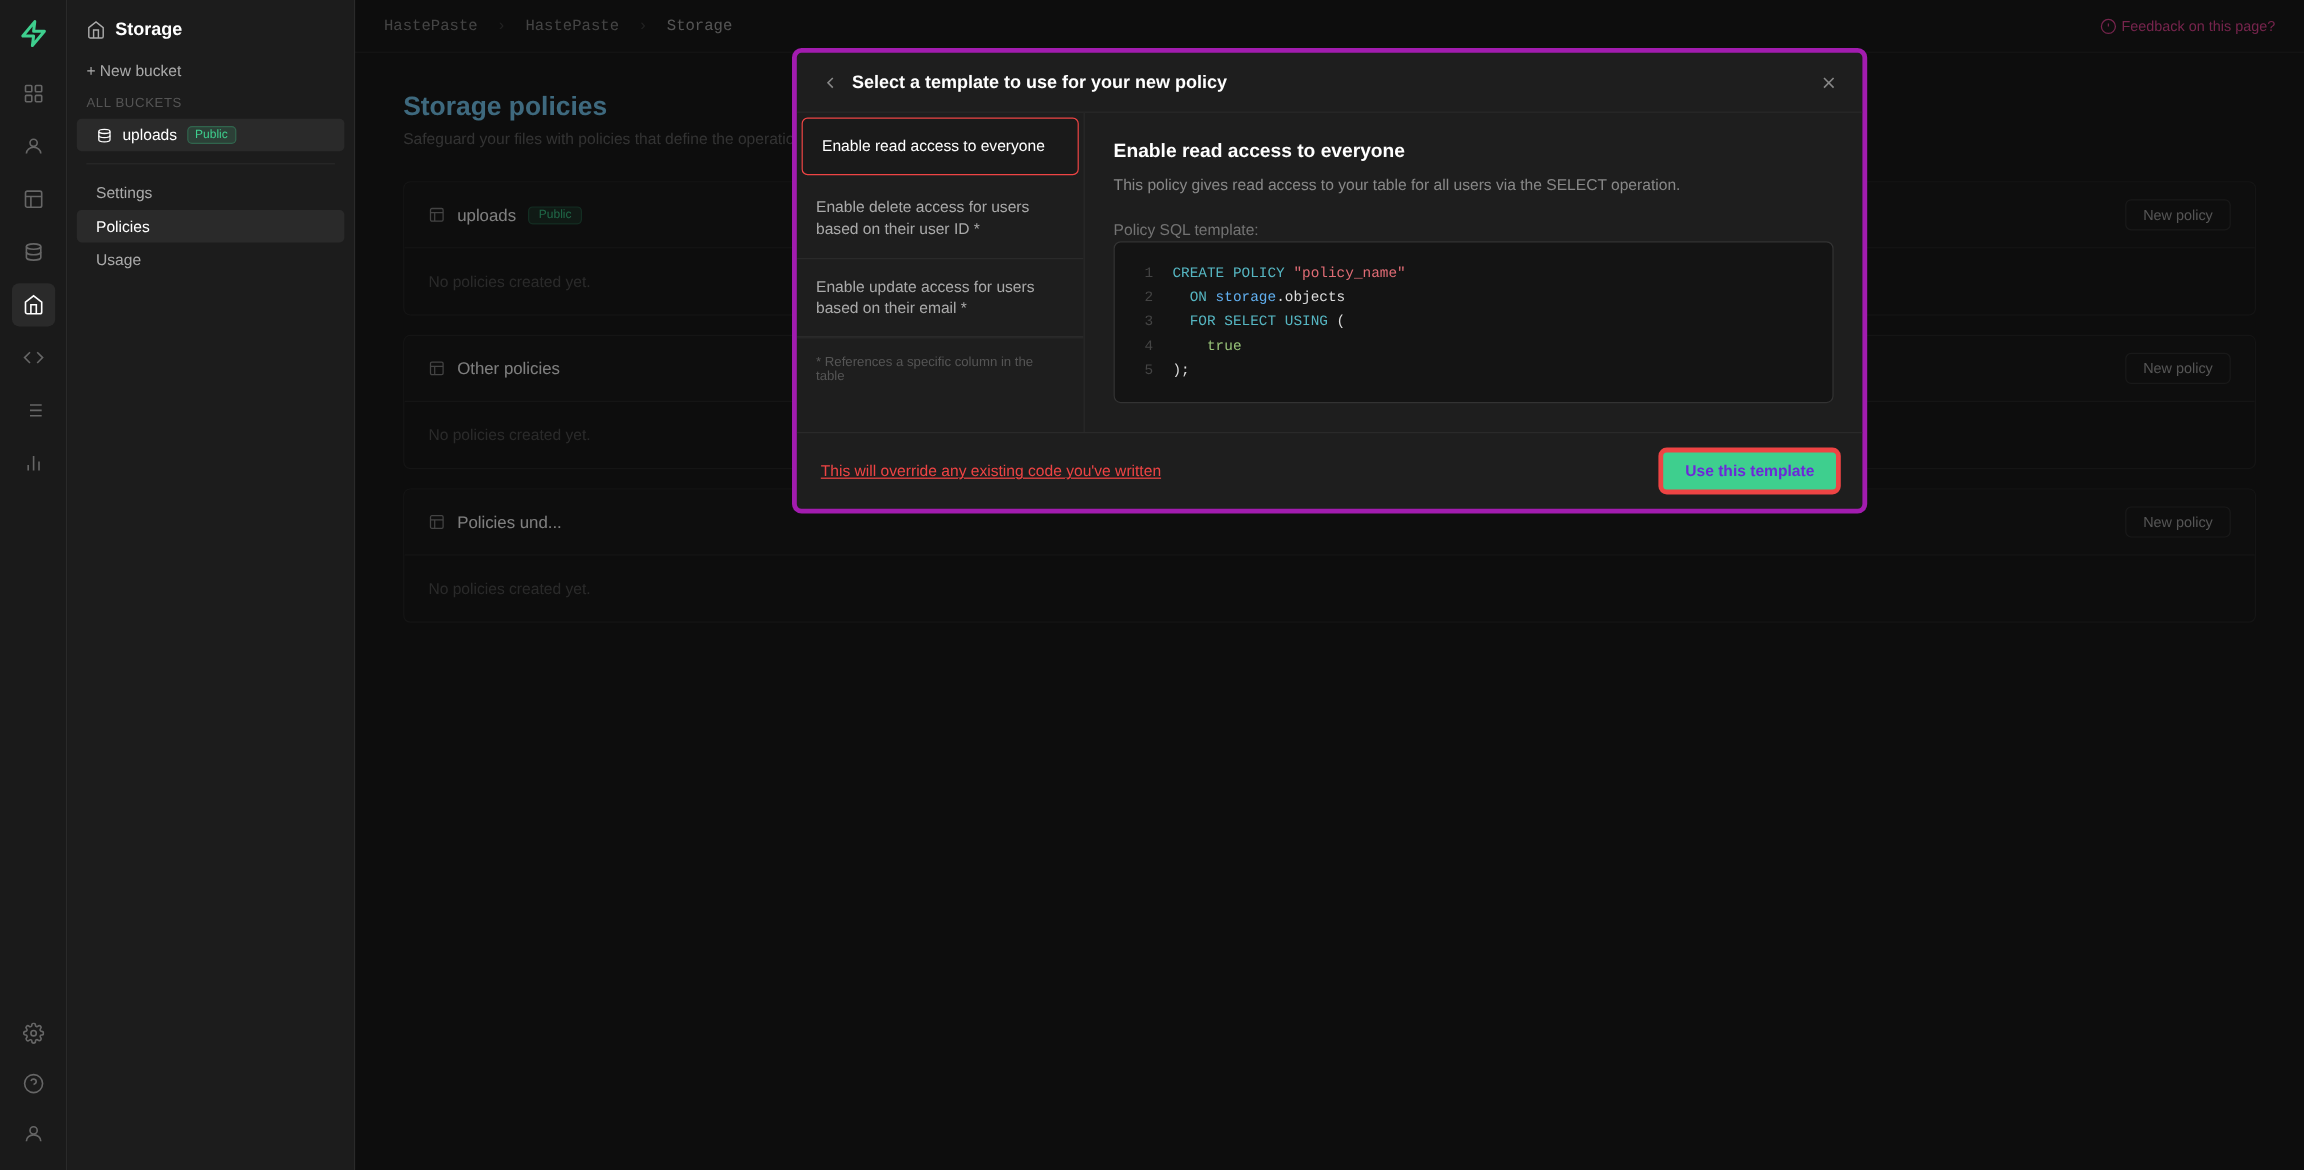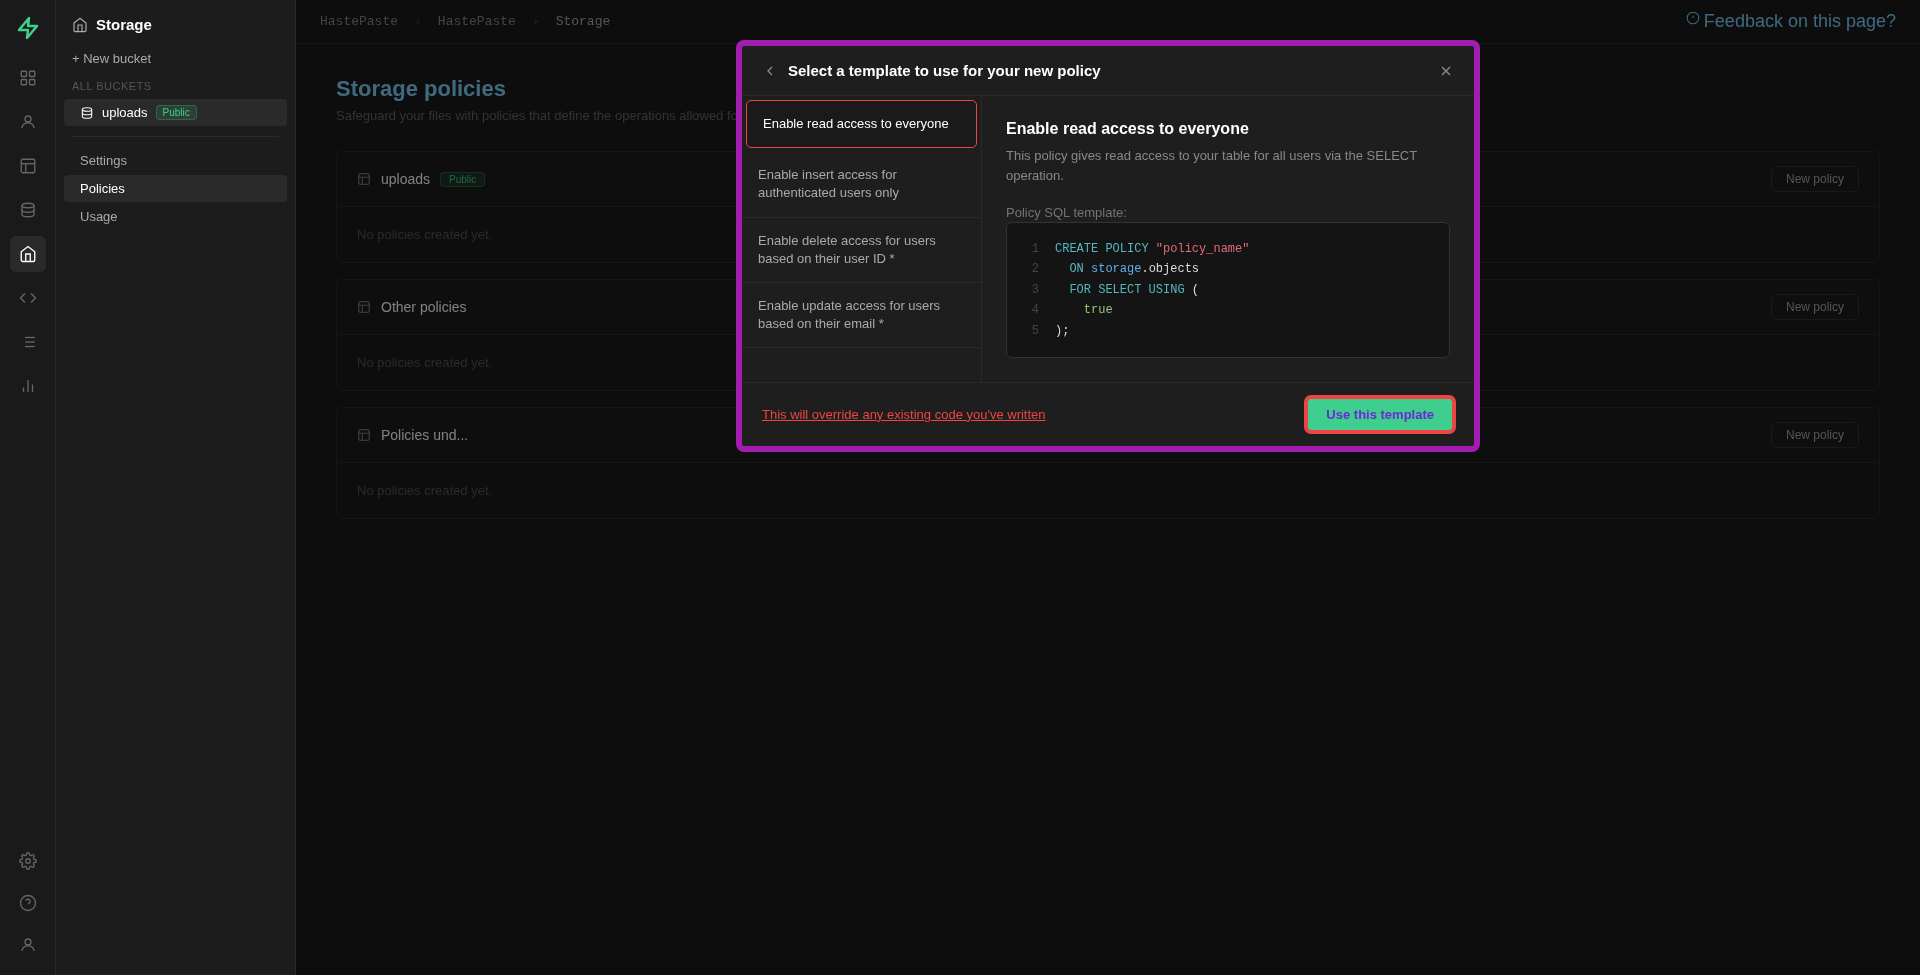--- a/index.html
+++ b/index.html
@@ -130,22 +130,22 @@
       font-size: 13px;
       font-family: Liberation Mono, monospace;
     }
     .breadcrumb-sep { color: #444; }
     .breadcrumb-current { color: #aaa; }
     .topbar-right {
       margin-left: auto;
       display: flex; align-items: center; gap: 8px;
     }
     .feedback-btn {
-      color: #7dd3fc;
-      font-size: 18px;
+      color: #ec4899;
+      font-size: 12px;
       cursor: pointer;
       display: flex; align-items: flex-start; gap: 4px;
     }
 
     
     .page-content {
       padding: 32px 40px;
     }
     .page-title {
       font-size: 22px;
@@ -213,23 +213,23 @@
       display: flex;
       align-items: flex-start;
       justify-content: center;
       padding-top: 40px;
       z-index: 100;
     }
 
     
     .modal {
       background: #1e1e1e;
-      border: 6px solid #a21caf;
+      border: 4px solid #a21caf;
       border-radius: 8px;
-      width: 744px;
+      width: 896px;
       max-height: 600px;
       display: flex;
       flex-direction: column;
       overflow: hidden;
     }
     .modal-header {
       display: flex;
       align-items: center;
       gap: 10px;
       padding: 16px 20px;
@@ -592,29 +592,29 @@
         </div>
       </div>
 
       <div class="modal-body">
 
         <div class="template-list">
           <div class="template-item active">
             <span>Enable read access to everyone</span>
           </div>
           <div class="template-item">
-            <span>Enable insert access for authenticated users only</span>
-          </div>
-          <div class="template-item">
             <span>Enable delete access for users based on their user ID *</span>
           </div>
           <div class="template-item">
             <span>Enable update access for users based on their email *</span>
           </div>
           <div style="flex:1"></div>
+          <div class="template-footer">
+            <span>* References a specific column in the table</span>
+          </div>
         </div>
 
         <div class="template-detail">
           <div class="detail-title">Enable read access to everyone</div>
           <div class="detail-desc">This policy gives read access to your table for all users via the SELECT operation.</div>
           <div class="detail-sql-label">Policy SQL template:</div>
           <div class="code-block">
             <div class="code-line">
               <span class="line-num">1</span>
               <span class="code-text"><span class="kw">CREATE POLICY</span> <span class="str">"policy_name"</span></span>

